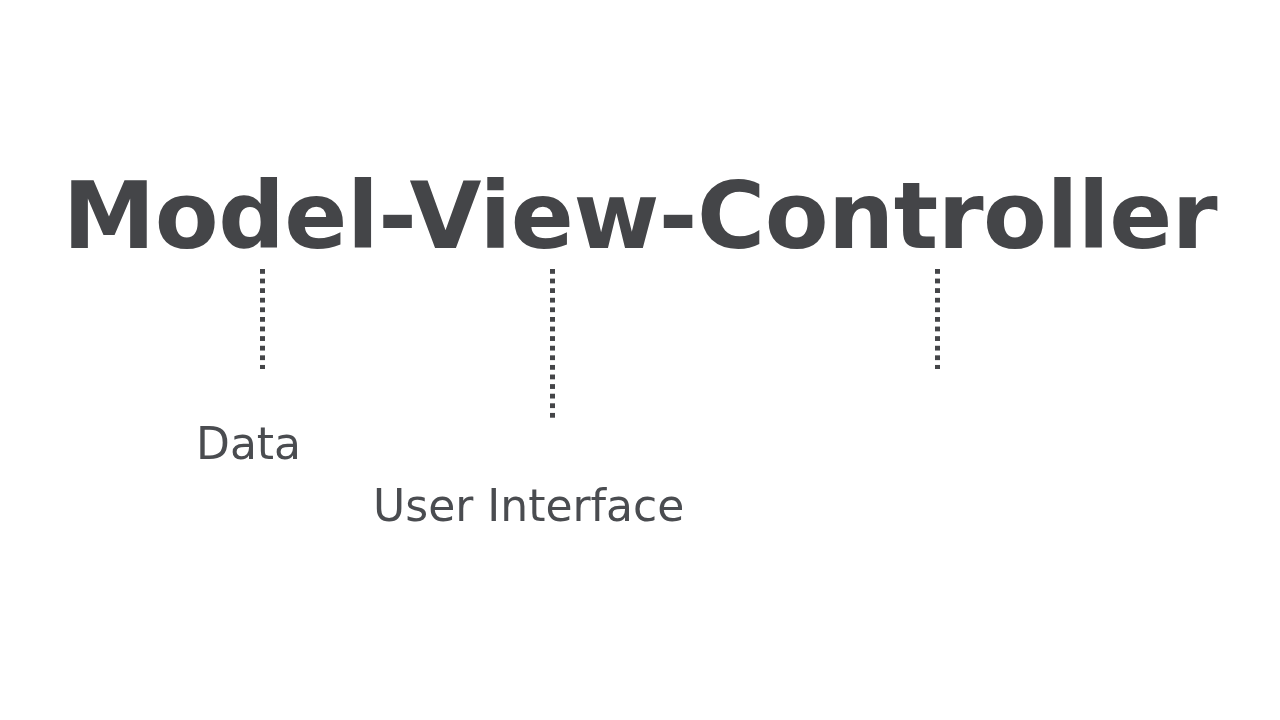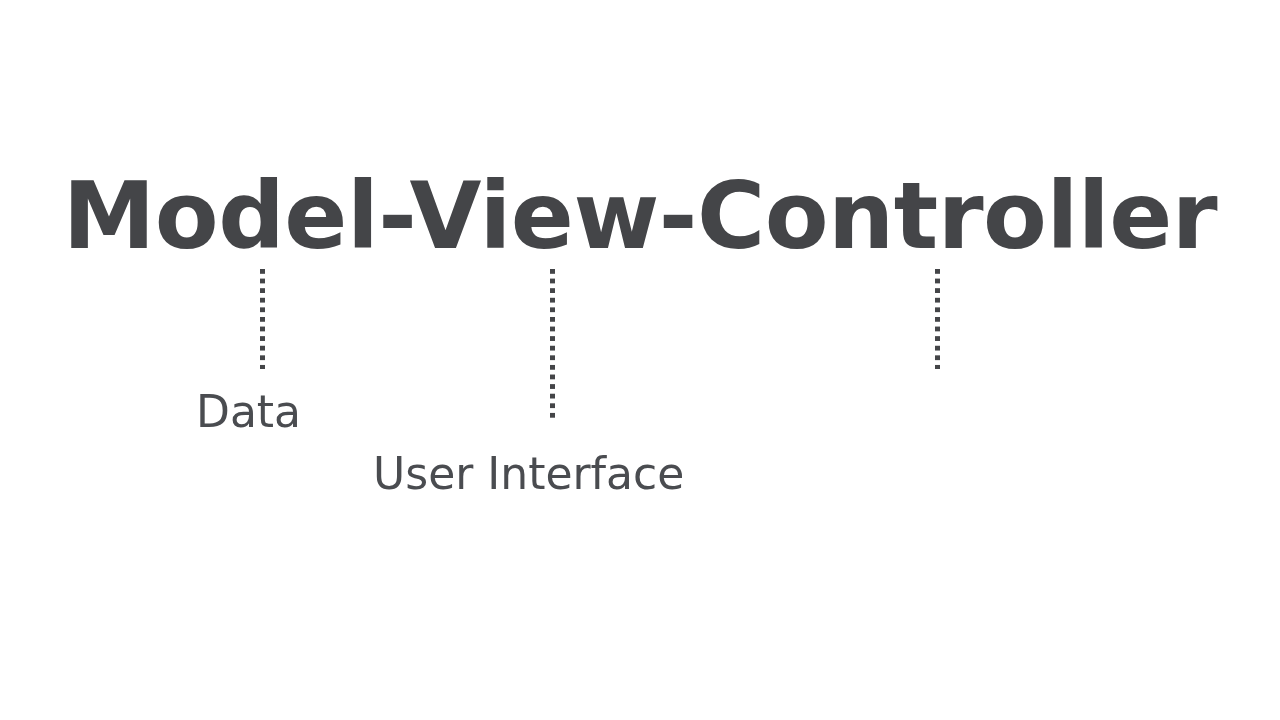--- a/index.html
+++ b/index.html
@@ -71,20 +71,21 @@
 
   
   .leaf-label {
     position: absolute;
     font-family: "DejaVu Sans", "Liberation Sans", sans-serif;
     font-weight: 400;
     font-size: 44px;
     line-height: 52px;
     color: #4a4c50;
     white-space: nowrap;
+    margin-top: 32px;
     -webkit-font-smoothing: antialiased;
   }
   .leaf-label.l-data {
     left: 196px;
     top: 386px;
   }
   .leaf-label.l-ui {
     left: 373px;
     top: 448px;
   }

